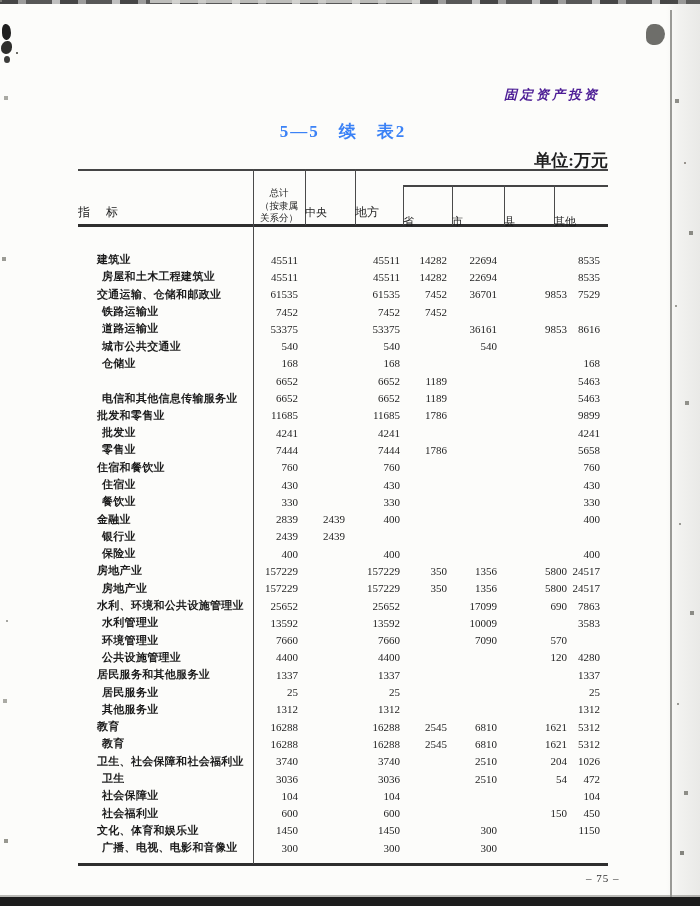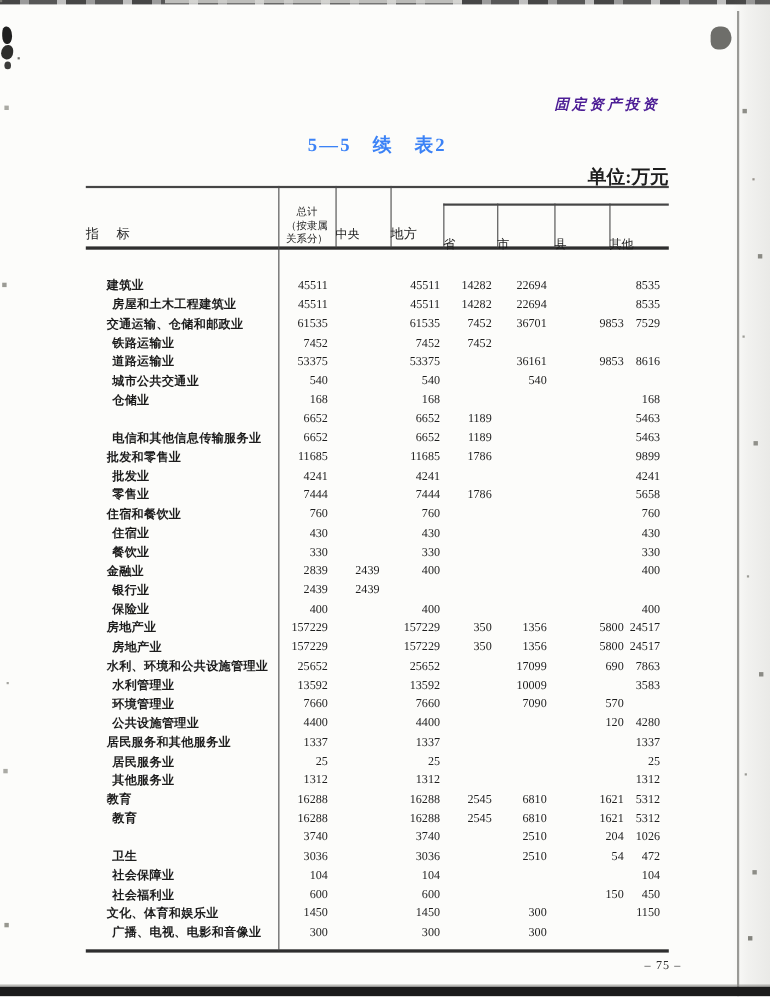--- a/index.html
+++ b/index.html
@@ -410,20 +410,21 @@
           <span class="label ind1">教育</span>
           <span class="num c0">16288</span>
           <span class="num c1"></span>
           <span class="num c2">16288</span>
           <span class="num c3">2545</span>
           <span class="num c4">6810</span>
           <span class="num c5">1621</span>
           <span class="num c6">5312</span>
         </div>
         <div class="row">
+          <span class="label">卫生、社会保障和社会福利业</span>
           <span class="num c0">3740</span>
           <span class="num c1"></span>
           <span class="num c2">3740</span>
           <span class="num c3"></span>
           <span class="num c4">2510</span>
           <span class="num c5">204</span>
           <span class="num c6">1026</span>
         </div>
         <div class="row">
           <span class="label ind1">卫生</span>

